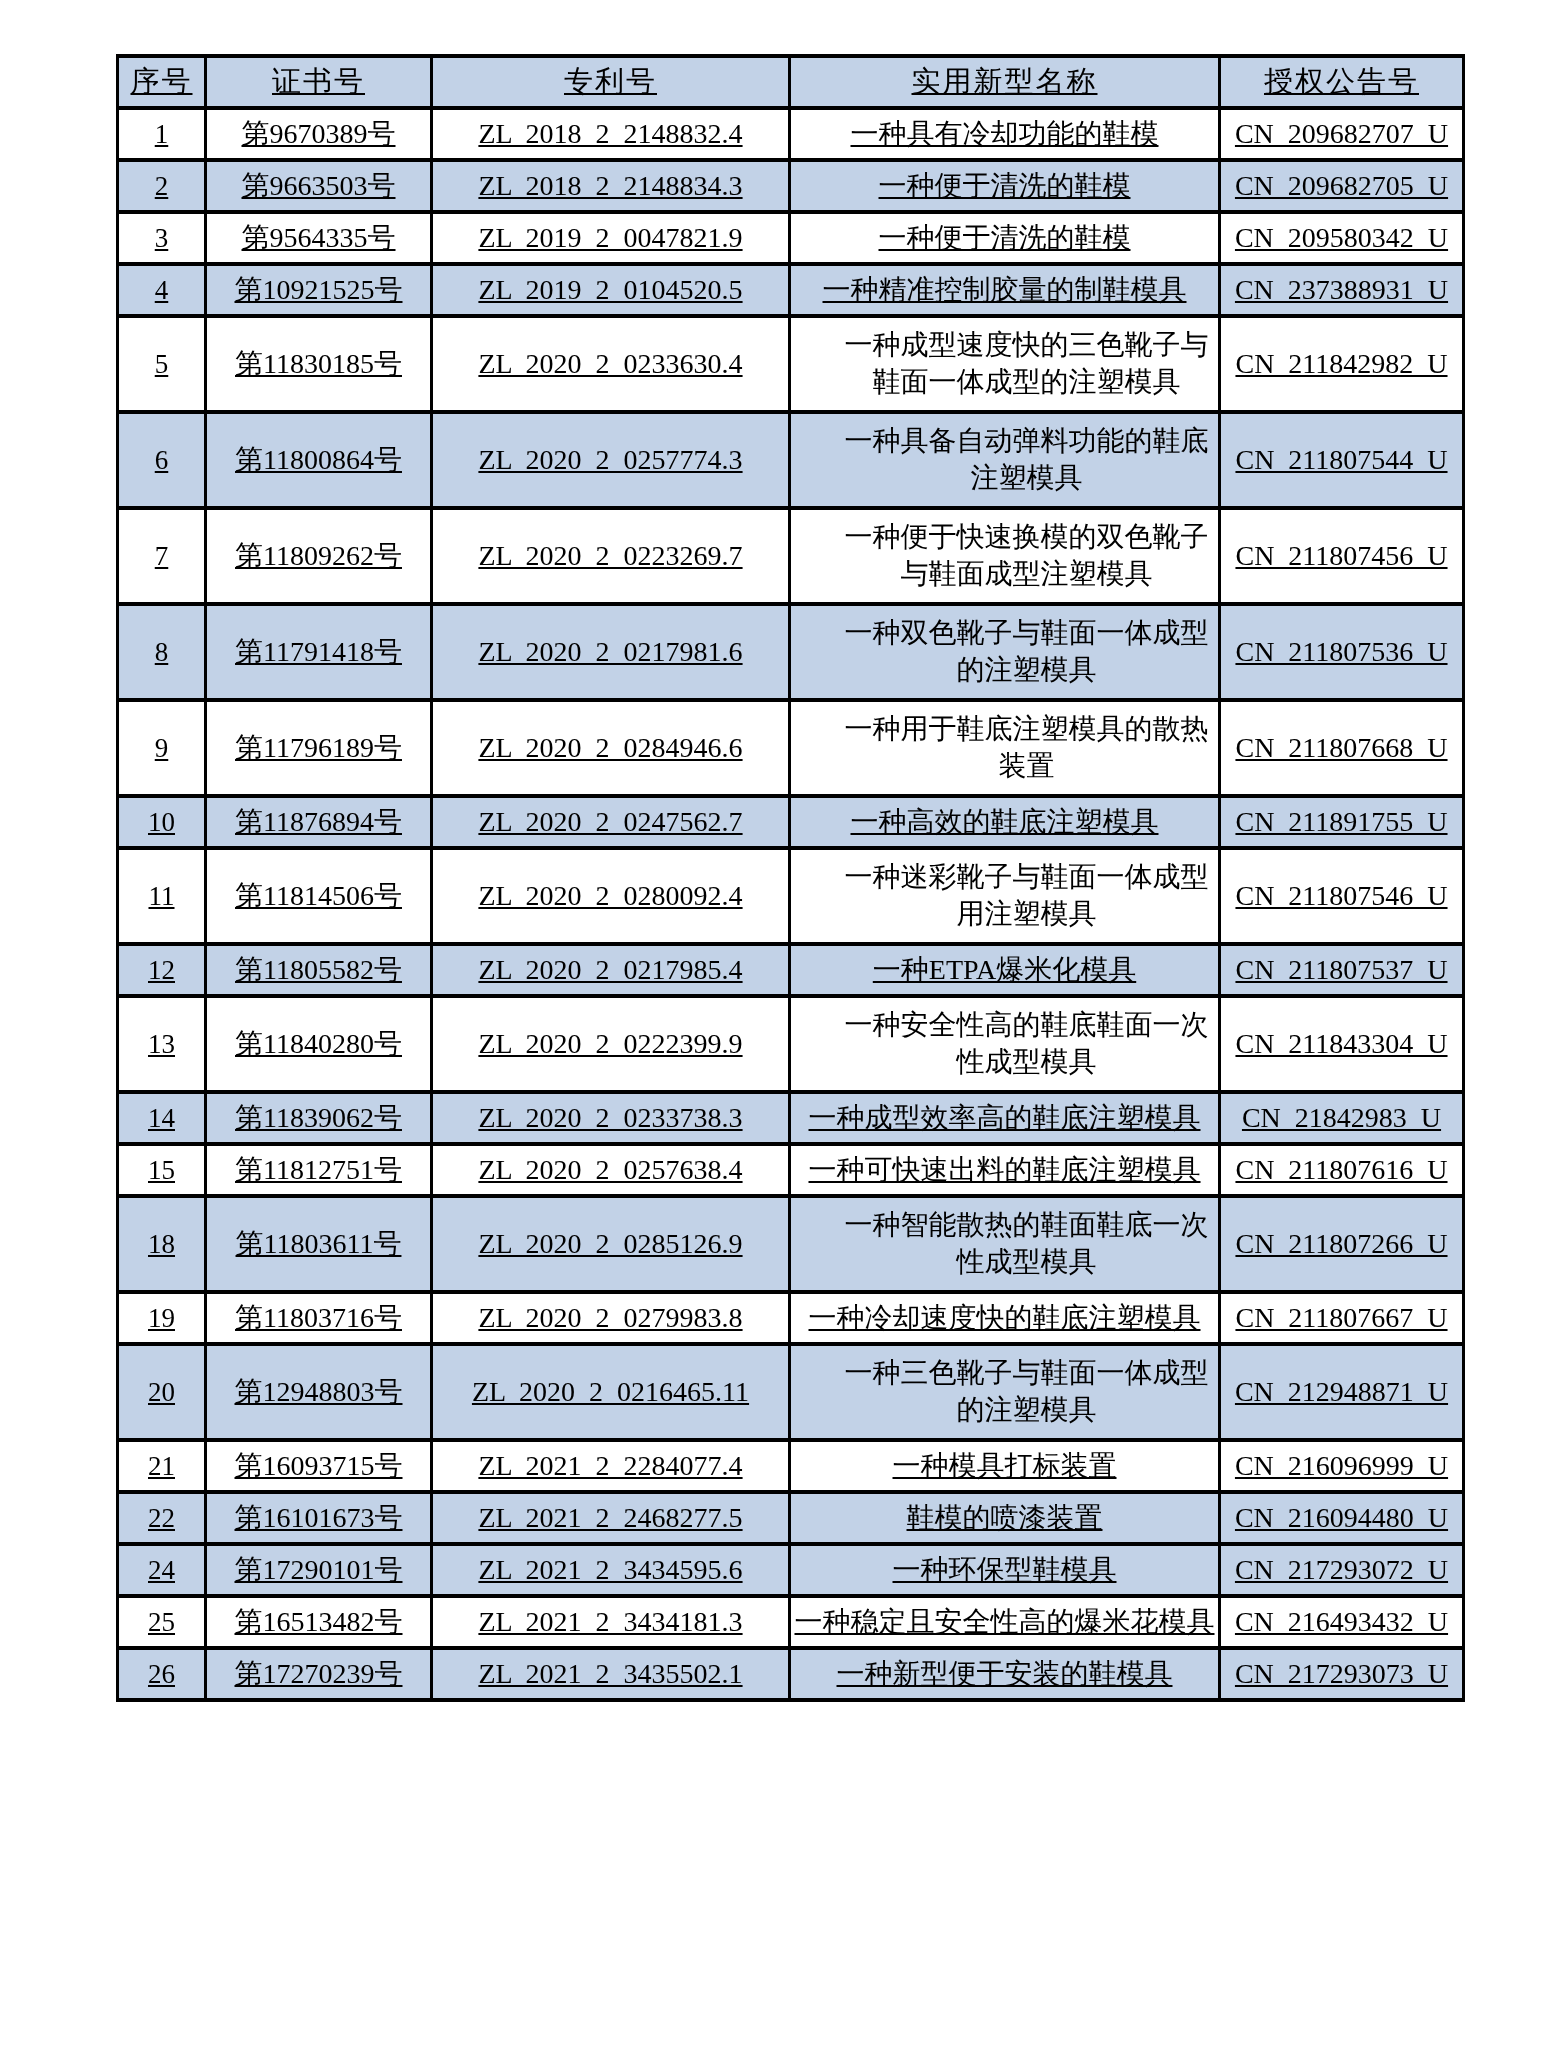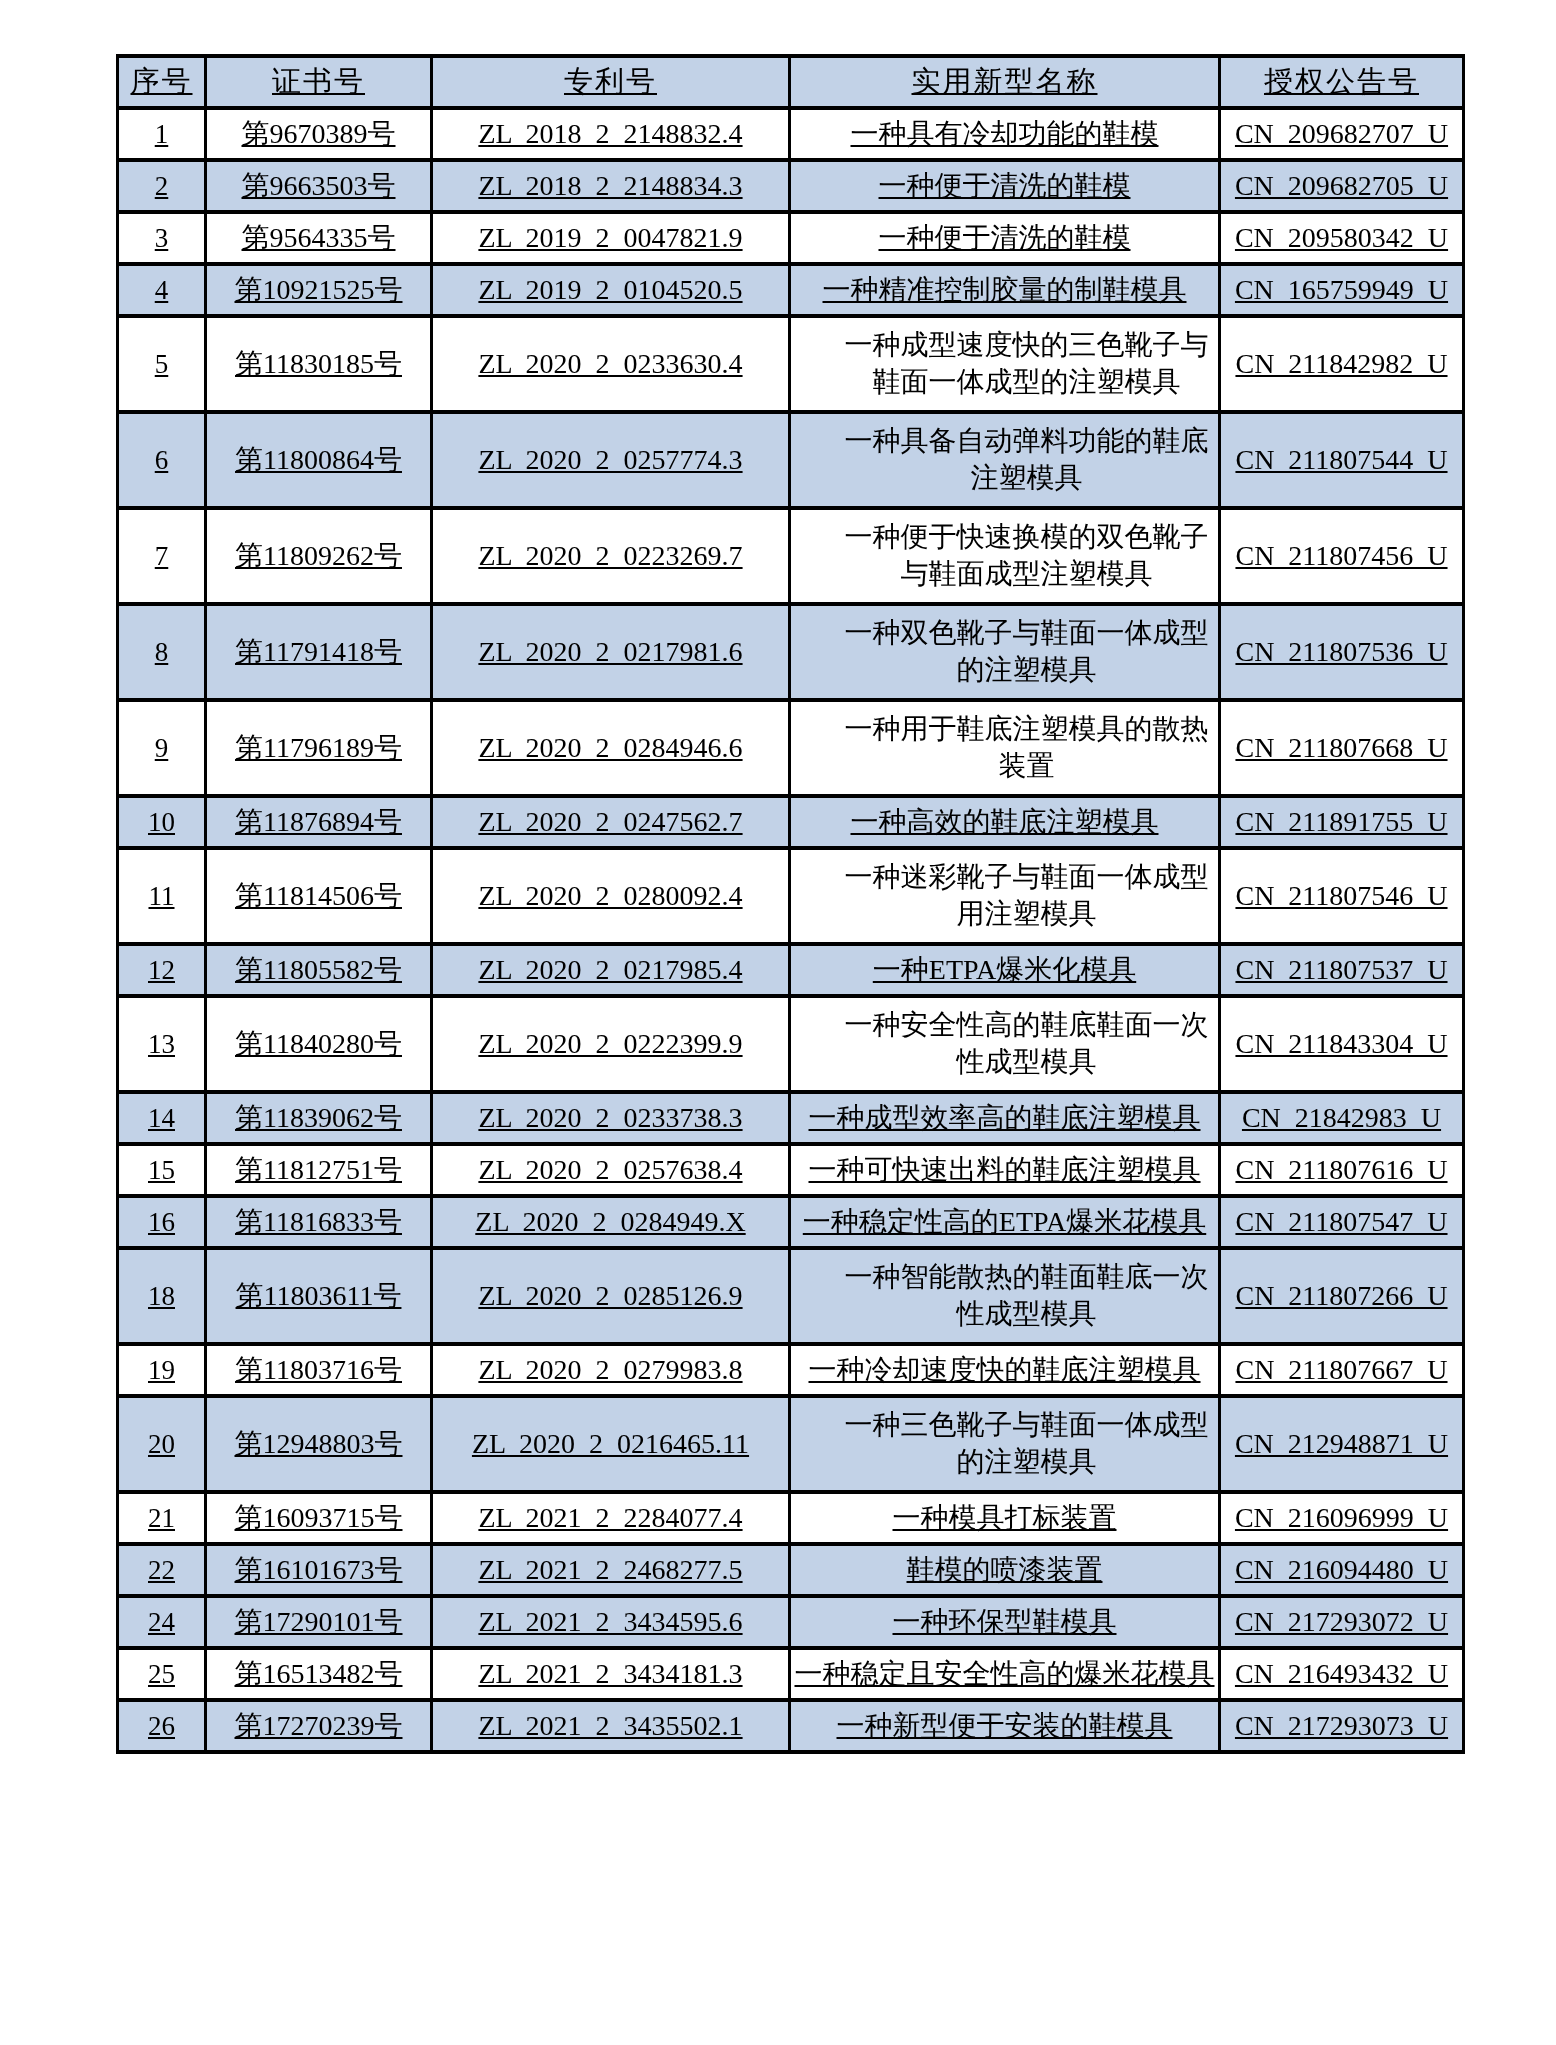--- a/index.html
+++ b/index.html
@@ -107,21 +107,21 @@
           <td class="cell-cert">第9564335号</td>
           <td class="cell-patent">ZL  2019  2  0047821.9</td>
           <td class="cell-name"><span class="name-nowrap">一种便于清洗的鞋模</span></td>
           <td class="cell-pub">CN  209580342  U</td>
         </tr>
         <tr class="data-row alt">
           <td class="cell-no">4</td>
           <td class="cell-cert">第10921525号</td>
           <td class="cell-patent">ZL  2019  2  0104520.5</td>
           <td class="cell-name"><span class="name-nowrap">一种精准控制胶量的制鞋模具</span></td>
-          <td class="cell-pub">CN  165759949  U</td>
+          <td class="cell-pub">CN  237388931  U</td>
         </tr>
         <tr class="data-row tall">
           <td class="cell-no">5</td>
           <td class="cell-cert">第11830185号</td>
           <td class="cell-patent">ZL  2020  2  0233630.4</td>
           <td class="cell-name"><span class="name-wrap">一种成型速度快的三色靴子与鞋面一体成型的注塑模具</span></td>
           <td class="cell-pub">CN  211842982  U</td>
         </tr>
         <tr class="data-row tall alt">
           <td class="cell-no">6</td>
@@ -186,27 +186,20 @@
           <td class="cell-name"><span class="name-nowrap">一种成型效率高的鞋底注塑模具</span></td>
           <td class="cell-pub">CN  21842983  U</td>
         </tr>
         <tr class="data-row">
           <td class="cell-no">15</td>
           <td class="cell-cert">第11812751号</td>
           <td class="cell-patent">ZL  2020  2  0257638.4</td>
           <td class="cell-name"><span class="name-nowrap">一种可快速出料的鞋底注塑模具</span></td>
           <td class="cell-pub">CN  211807616  U</td>
         </tr>
-        <tr class="data-row alt">
-          <td class="cell-no">16</td>
-          <td class="cell-cert">第11816833号</td>
-          <td class="cell-patent">ZL  2020  2  0284949.X</td>
-          <td class="cell-name"><span class="name-nowrap">一种稳定性高的ETPA爆米花模具</span></td>
-          <td class="cell-pub">CN  211807547  U</td>
-        </tr>
         <tr class="data-row tall alt">
           <td class="cell-no">18</td>
           <td class="cell-cert">第11803611号</td>
           <td class="cell-patent">ZL  2020  2  0285126.9</td>
           <td class="cell-name"><span class="name-wrap">一种智能散热的鞋面鞋底一次性成型模具</span></td>
           <td class="cell-pub">CN  211807266  U</td>
         </tr>
         <tr class="data-row">
           <td class="cell-no">19</td>
           <td class="cell-cert">第11803716号</td>

